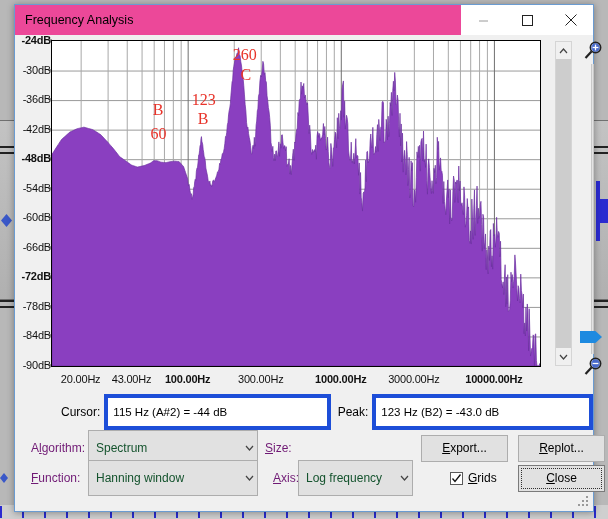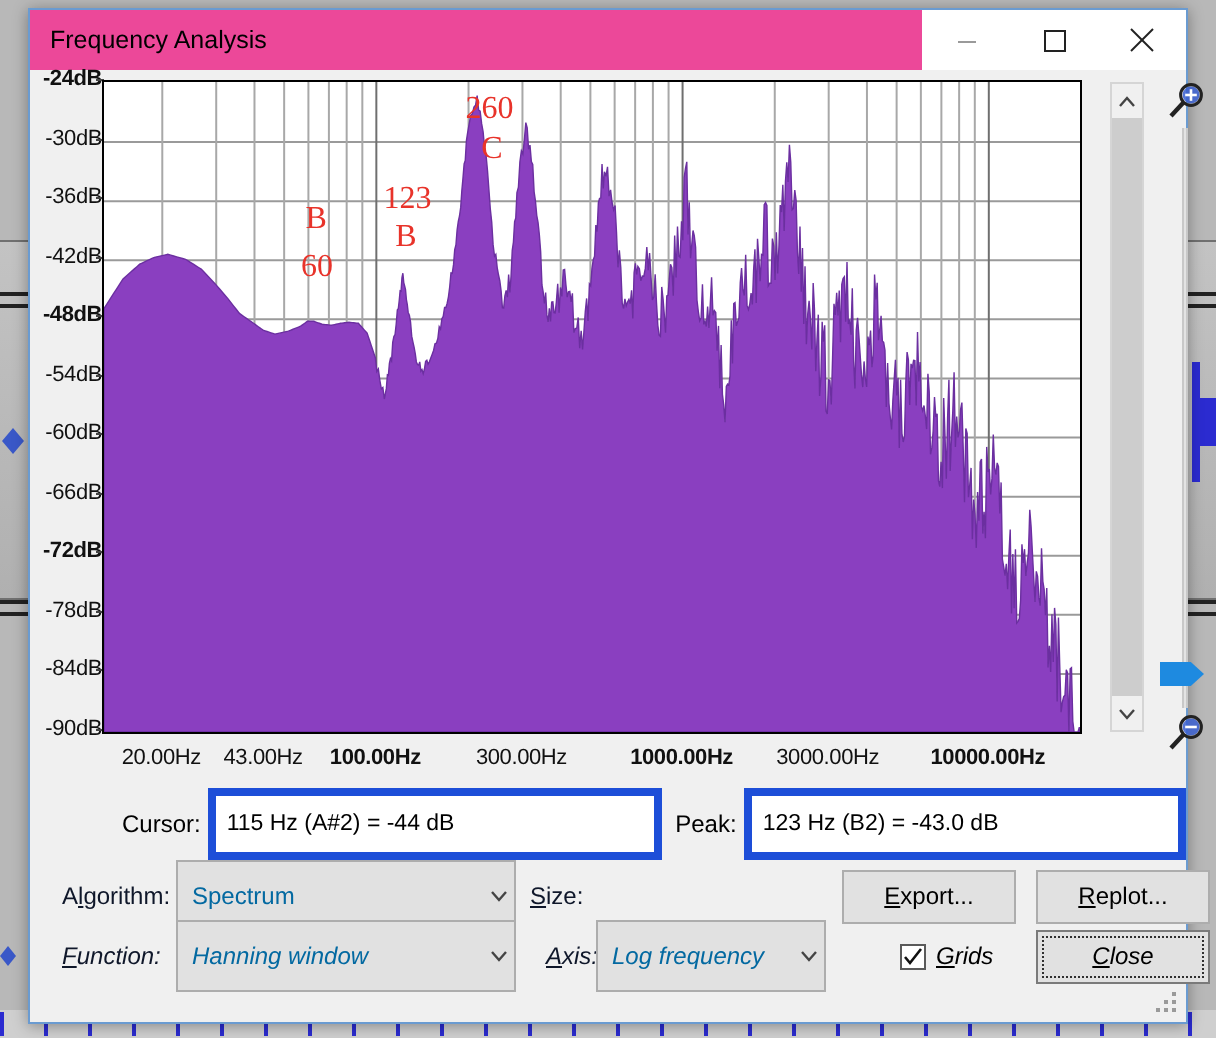--- a/index.html
+++ b/index.html
@@ -130,26 +130,26 @@
     padding: 14px 5px; font-size: 11.5px; color: #000;
   }
   #cursor-field { width: 242px; }
   #peak-field { width: 236px; }
   #peak-label { margin-left: 7px; }
 
   
   #controls { position: absolute; left: 0; top: 398px; width: 100%; height: 78px; }
   .ctl-row { position: absolute; left: 0; width: 100%; height: 30px; display: flex; align-items: center; }
   #row1 { top: 0; }
-  #row2 { top: 30px; font-style: italic; }
-  .ctl-label { font-size: 12px; color: #0f172a; text-align: center; }
+  #row2 { top: 30px; }
+  .ctl-label { font-size: 12px; color: #701a75; text-align: center; }
   .combo {
     background: #e1e1e1; border: 1px solid #adadad;
     height: 36px; display: flex; align-items: center;
-    padding: 0 0 0 7px; font-size: 12px; color: #0369a1;
+    padding: 0 0 0 7px; font-size: 12px; color: #14532d;
     position: relative;
   }
   .combo .val { flex: 1; overflow: hidden; white-space: nowrap; }
   .chev { width: 16px; display: flex; align-items: center; justify-content: center; }
   .btn {
     background: #e1e1e1; border: 1px solid #adadad;
     height: 27px; display: flex; align-items: center; justify-content: center;
     font-size: 12px; color: #000;
   }
   .btn.focus { border: 1px solid #7a7a7a; outline: 1px dotted #303030; outline-offset: -4px; }

